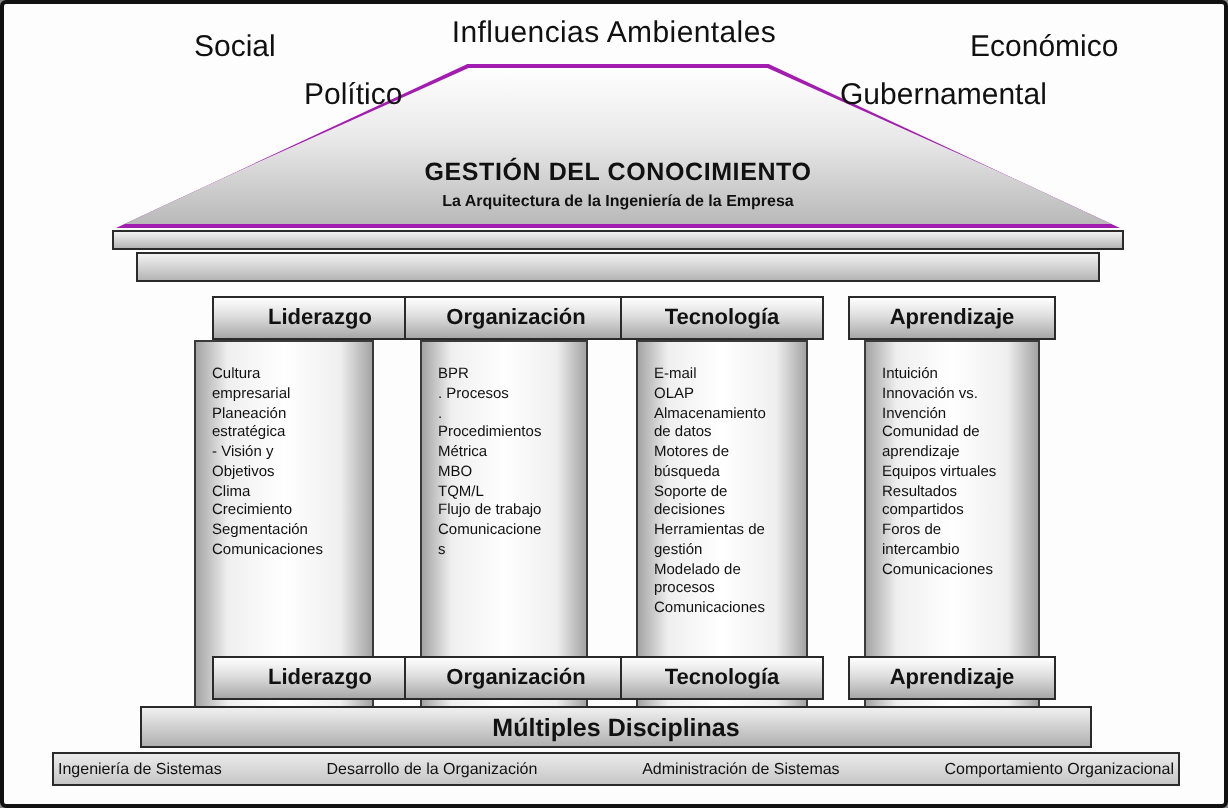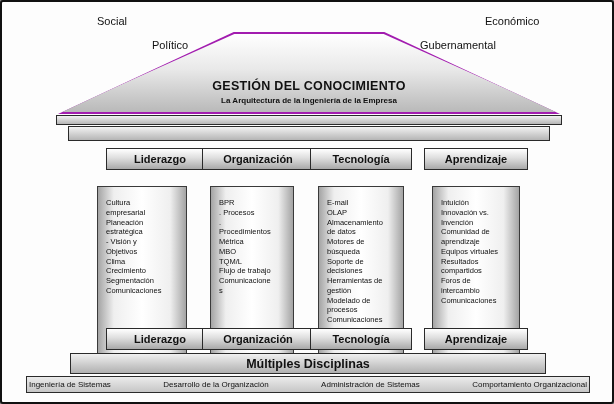--- a/index.html
+++ b/index.html
@@ -3,21 +3,21 @@
 <meta charset="utf-8">
 <style>
   html,body{margin:0;padding:0;background:#888;}
   .canvas{
     position:relative;width:614px;height:404px;box-sizing:border-box;
     background:#fdfdfd;border:2px solid #111;border-radius:3px;overflow:hidden;
     font-family:"Liberation Sans", sans-serif;color:#111;
   }
   .abs{position:absolute;}
   .top-title{top:6px;left:0;width:100%;text-align:center;font-size:15px;letter-spacing:.2px;}
-  .corner{font-size:11px;z-index:3;}
+  .corner{font-size:15px;z-index:3;}
   .lbl-social{top:13px;left:95px;}
   .lbl-economico{top:13px;left:483px;}
   .lbl-politico{top:37px;left:150px;}
   .lbl-gubernamental{top:37px;left:418px;}
 
   .pediment{left:56px;top:30px;width:502px;height:82px;
     clip-path:polygon(0% 100%,35% 0%,65% 0%,100% 100%);background:#a21caf;z-index:1;}
   .pediment-inner{position:absolute;left:2px;top:2px;right:2px;bottom:2px;
     clip-path:polygon(0% 100%,35% 0%,65% 0%,100% 100%);
     background:linear-gradient(180deg,#ffffff 0%,#e9e9e9 45%,#b9b9b9 100%);
@@ -30,40 +30,41 @@
   .bar1{left:54px;top:113px;width:506px;height:10px;}
   .bar2{left:66px;top:124px;width:482px;height:15px;}
 
   .cap,.base{border:1px solid #2a2a2a;box-sizing:border-box;
     background:linear-gradient(180deg,#ffffff 0%,#dedede 45%,#a8a8a8 100%);
     display:flex;align-items:center;justify-content:center;
     font-size:11px;font-weight:bold;height:22px;}
   .shaft{border:1px solid #3a3a3a;box-sizing:border-box;
     background:linear-gradient(90deg,#a4a4a4 0%,#efefef 18%,#ffffff 50%,#efefef 82%,#a4a4a4 100%);
     font-size:7.5px;line-height:1.3;padding:11px 19px 4px 8px;overflow:hidden;
-    top:184px;height:188px;word-wrap:break-word;}
+    top:168px;height:188px;word-wrap:break-word;}
   .cap{top:146px;}
   .base{top:326px;}
   .p1c{left:104px;width:108px;} .p1s{left:95px;width:90px;}
   .p2c{left:200px;width:112px;} .p2s{left:208px;width:84px;}
   .p3c{left:308px;width:102px;} .p3s{left:316px;width:86px;}
   .p4c{left:422px;width:104px;} .p4s{left:430px;width:88px;}
 
   .foundation{left:68px;top:351px;width:476px;height:21px;
     background:linear-gradient(180deg,#f0f0f0,#b0b0b0);border:1px solid #2a2a2a;box-sizing:border-box;
     display:flex;align-items:center;justify-content:center;font-size:12.5px;font-weight:bold;}
   .footer{left:24px;top:374px;width:564px;height:17px;
     background:linear-gradient(180deg,#ebebeb,#c6c6c6);border:1px solid #2a2a2a;box-sizing:border-box;
     display:flex;align-items:center;justify-content:space-between;padding:0 2px;font-size:8px;}
 </style>
 </head>
 <body>
 
 <div class="canvas">
 
+  <div class="abs top-title">Influencias Ambientales</div>
   <div class="abs corner lbl-social">Social</div>
   <div class="abs corner lbl-economico">Económico</div>
   <div class="abs corner lbl-politico">Político</div>
   <div class="abs corner lbl-gubernamental">Gubernamental</div>
 
   <div class="abs pediment">
     <div class="pediment-inner">
       <div class="pediment-title">GESTIÓN DEL CONOCIMIENTO</div>
       <div class="pediment-subtitle">La Arquitectura de la Ingeniería de la Empresa</div>
     </div>

